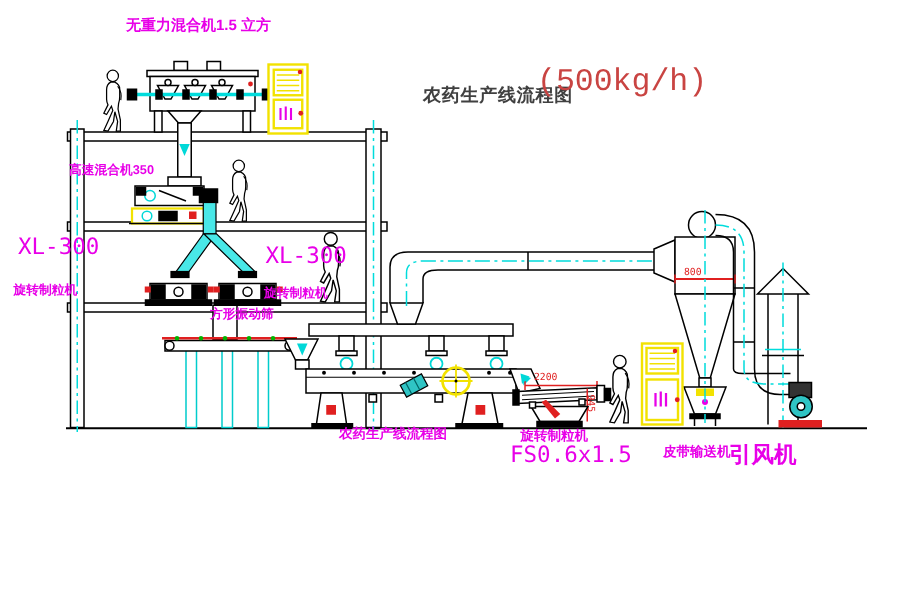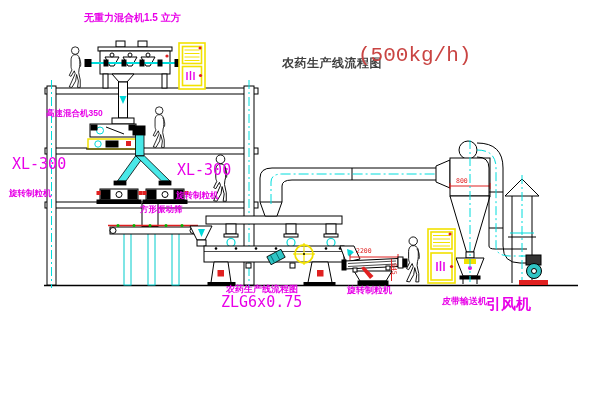--- a/index.html
+++ b/index.html
@@ -290,23 +290,23 @@
   <span class="lbl mag cn-sm" style="left:46px;top:109px">高速混合机350</span>
 
   <span class="lbl mag model" style="left:12px;top:157px">XL-300</span>
   <span class="lbl mag cn-sm" style="left:9px;top:189px">旋转制粒机</span>
   <span class="lbl mag model" style="left:177px;top:163px">XL-300</span>
   <span class="lbl mag cn-sm" style="left:176px;top:191px">旋转制粒机</span>
 
   <span class="lbl mag cn-sm" style="left:140px;top:205px">方形振动筛</span>
 
   <span class="lbl mag cn-sm" style="left:226px;top:285px;font-size:9px">农药生产线流程图</span>
-  <span class="lbl mag model" style="left:221px;top:295px">ZLG6x0.75</span>
 
   <span class="lbl mag cn-sm" style="left:347px;top:286px;font-size:9px">旋转制粒机</span>
+  <span class="lbl mag model" style="left:340px;top:296px">FS0.6x1.5</span>
 
   <span class="lbl mag cn-sm" style="left:442px;top:297px;font-size:9px">皮带输送机</span>
   <span class="lbl mag cn-sm" style="left:486px;top:296px;font-size:15px">引风机</span>
 
   <span class="lbl redtx dim" style="left:356px;top:248px">2200</span>
   <span class="lbl redtx dim rot90" style="left:397px;top:263px">945</span>
   <span class="lbl redtx dim" style="left:456px;top:178px">800</span>
 
 </div>
 

